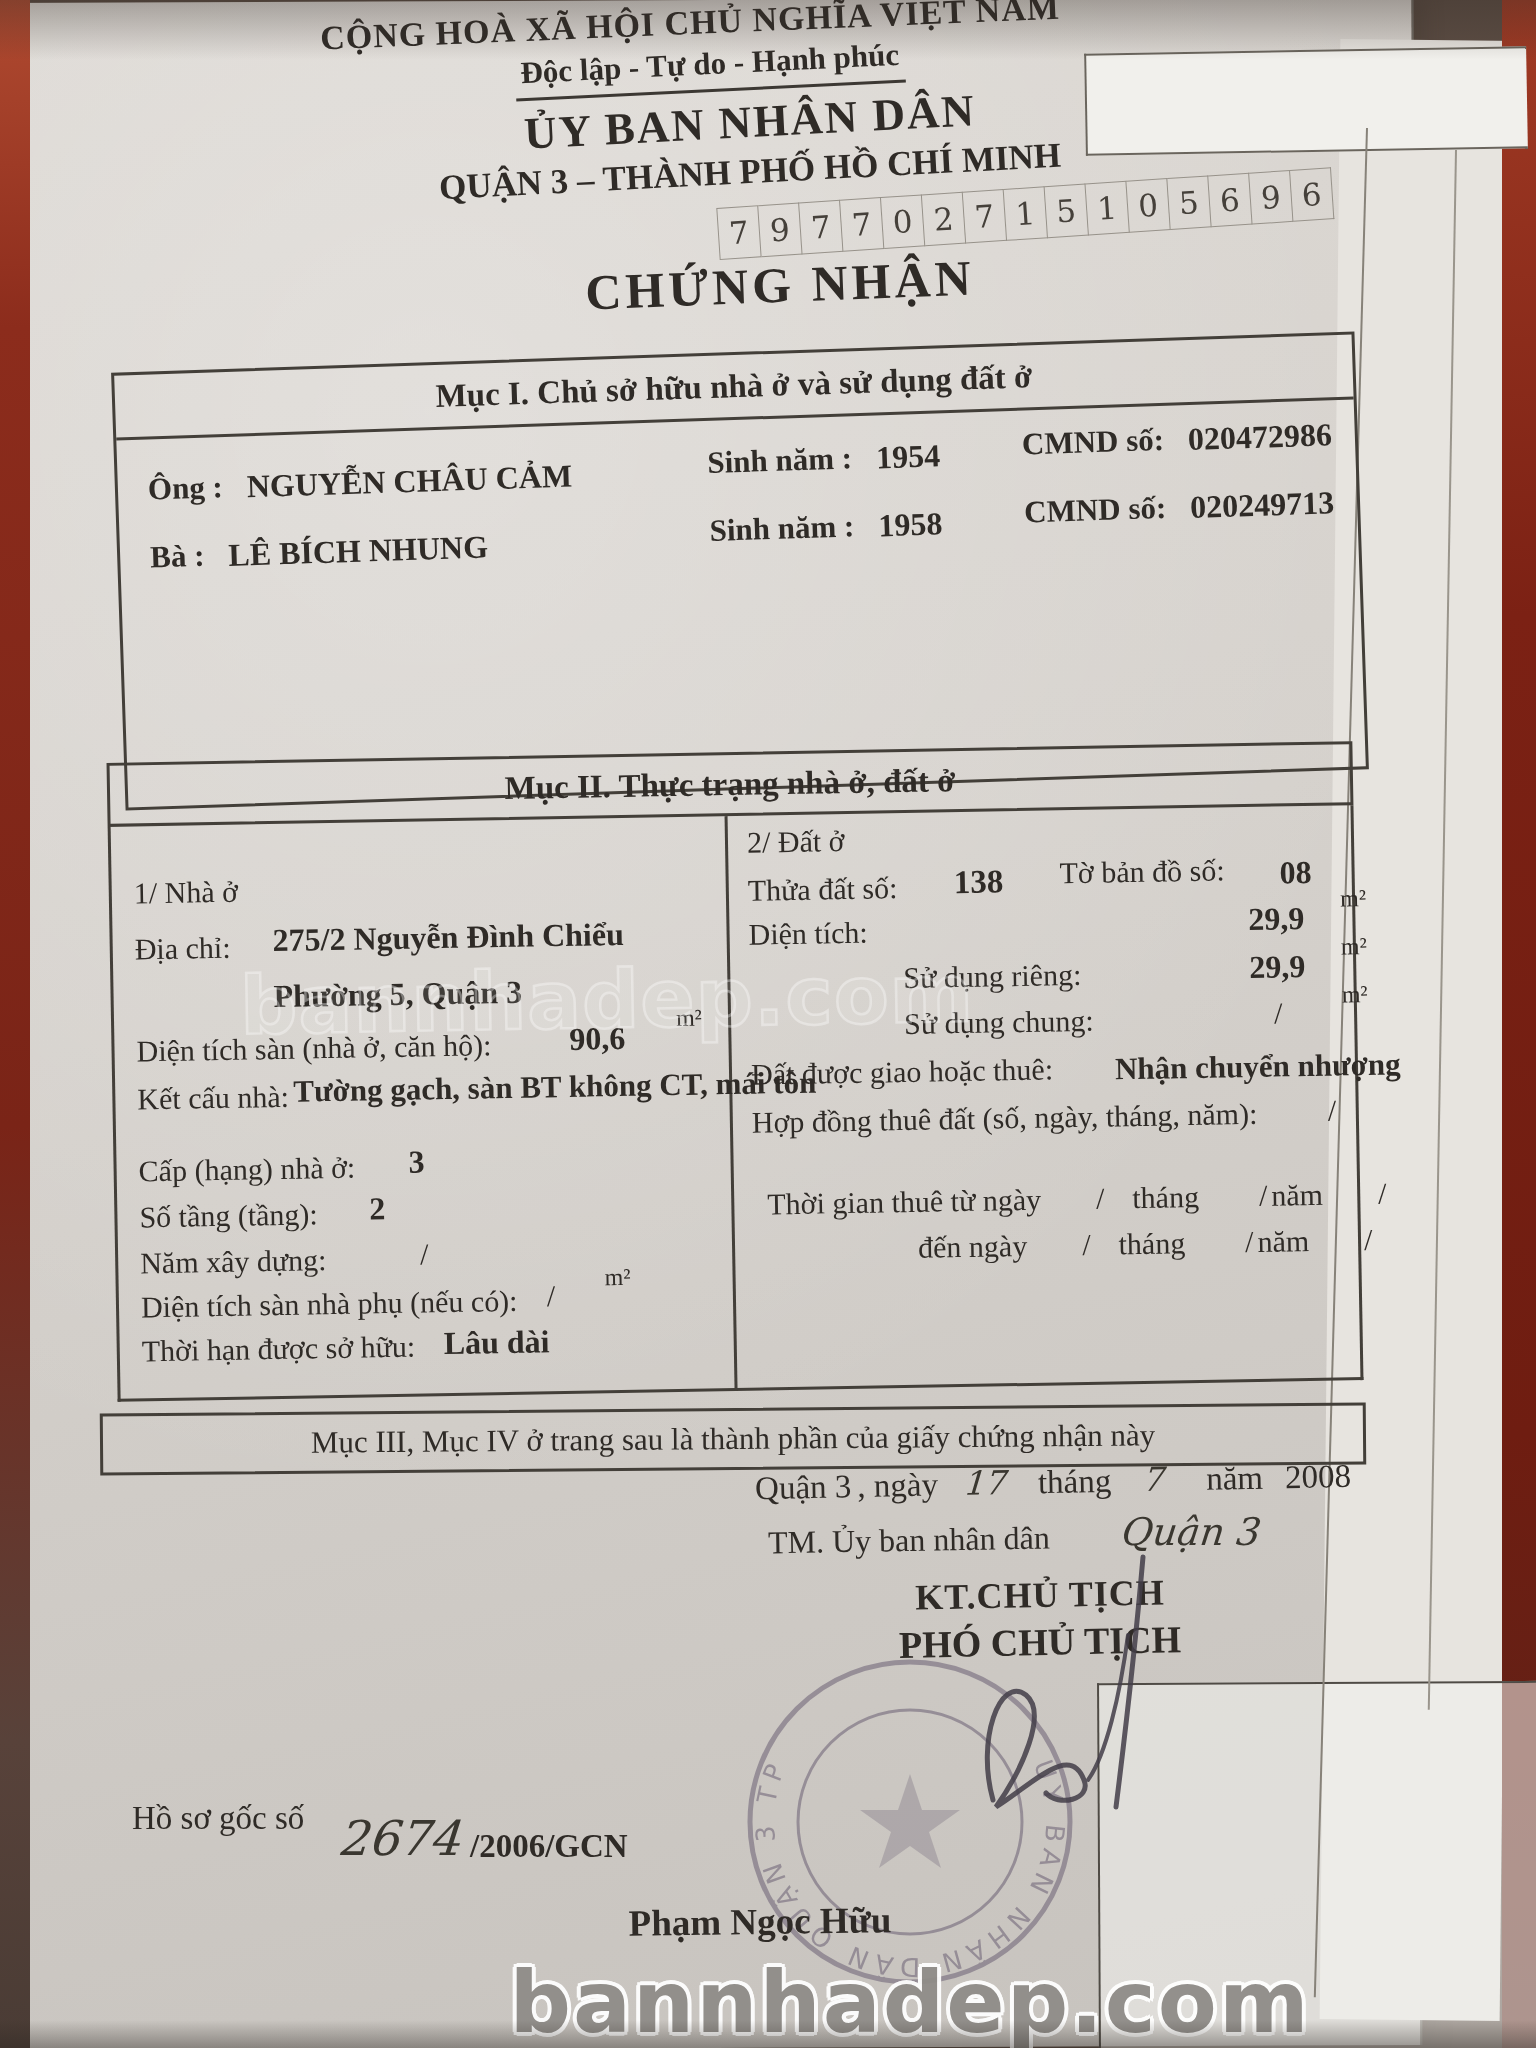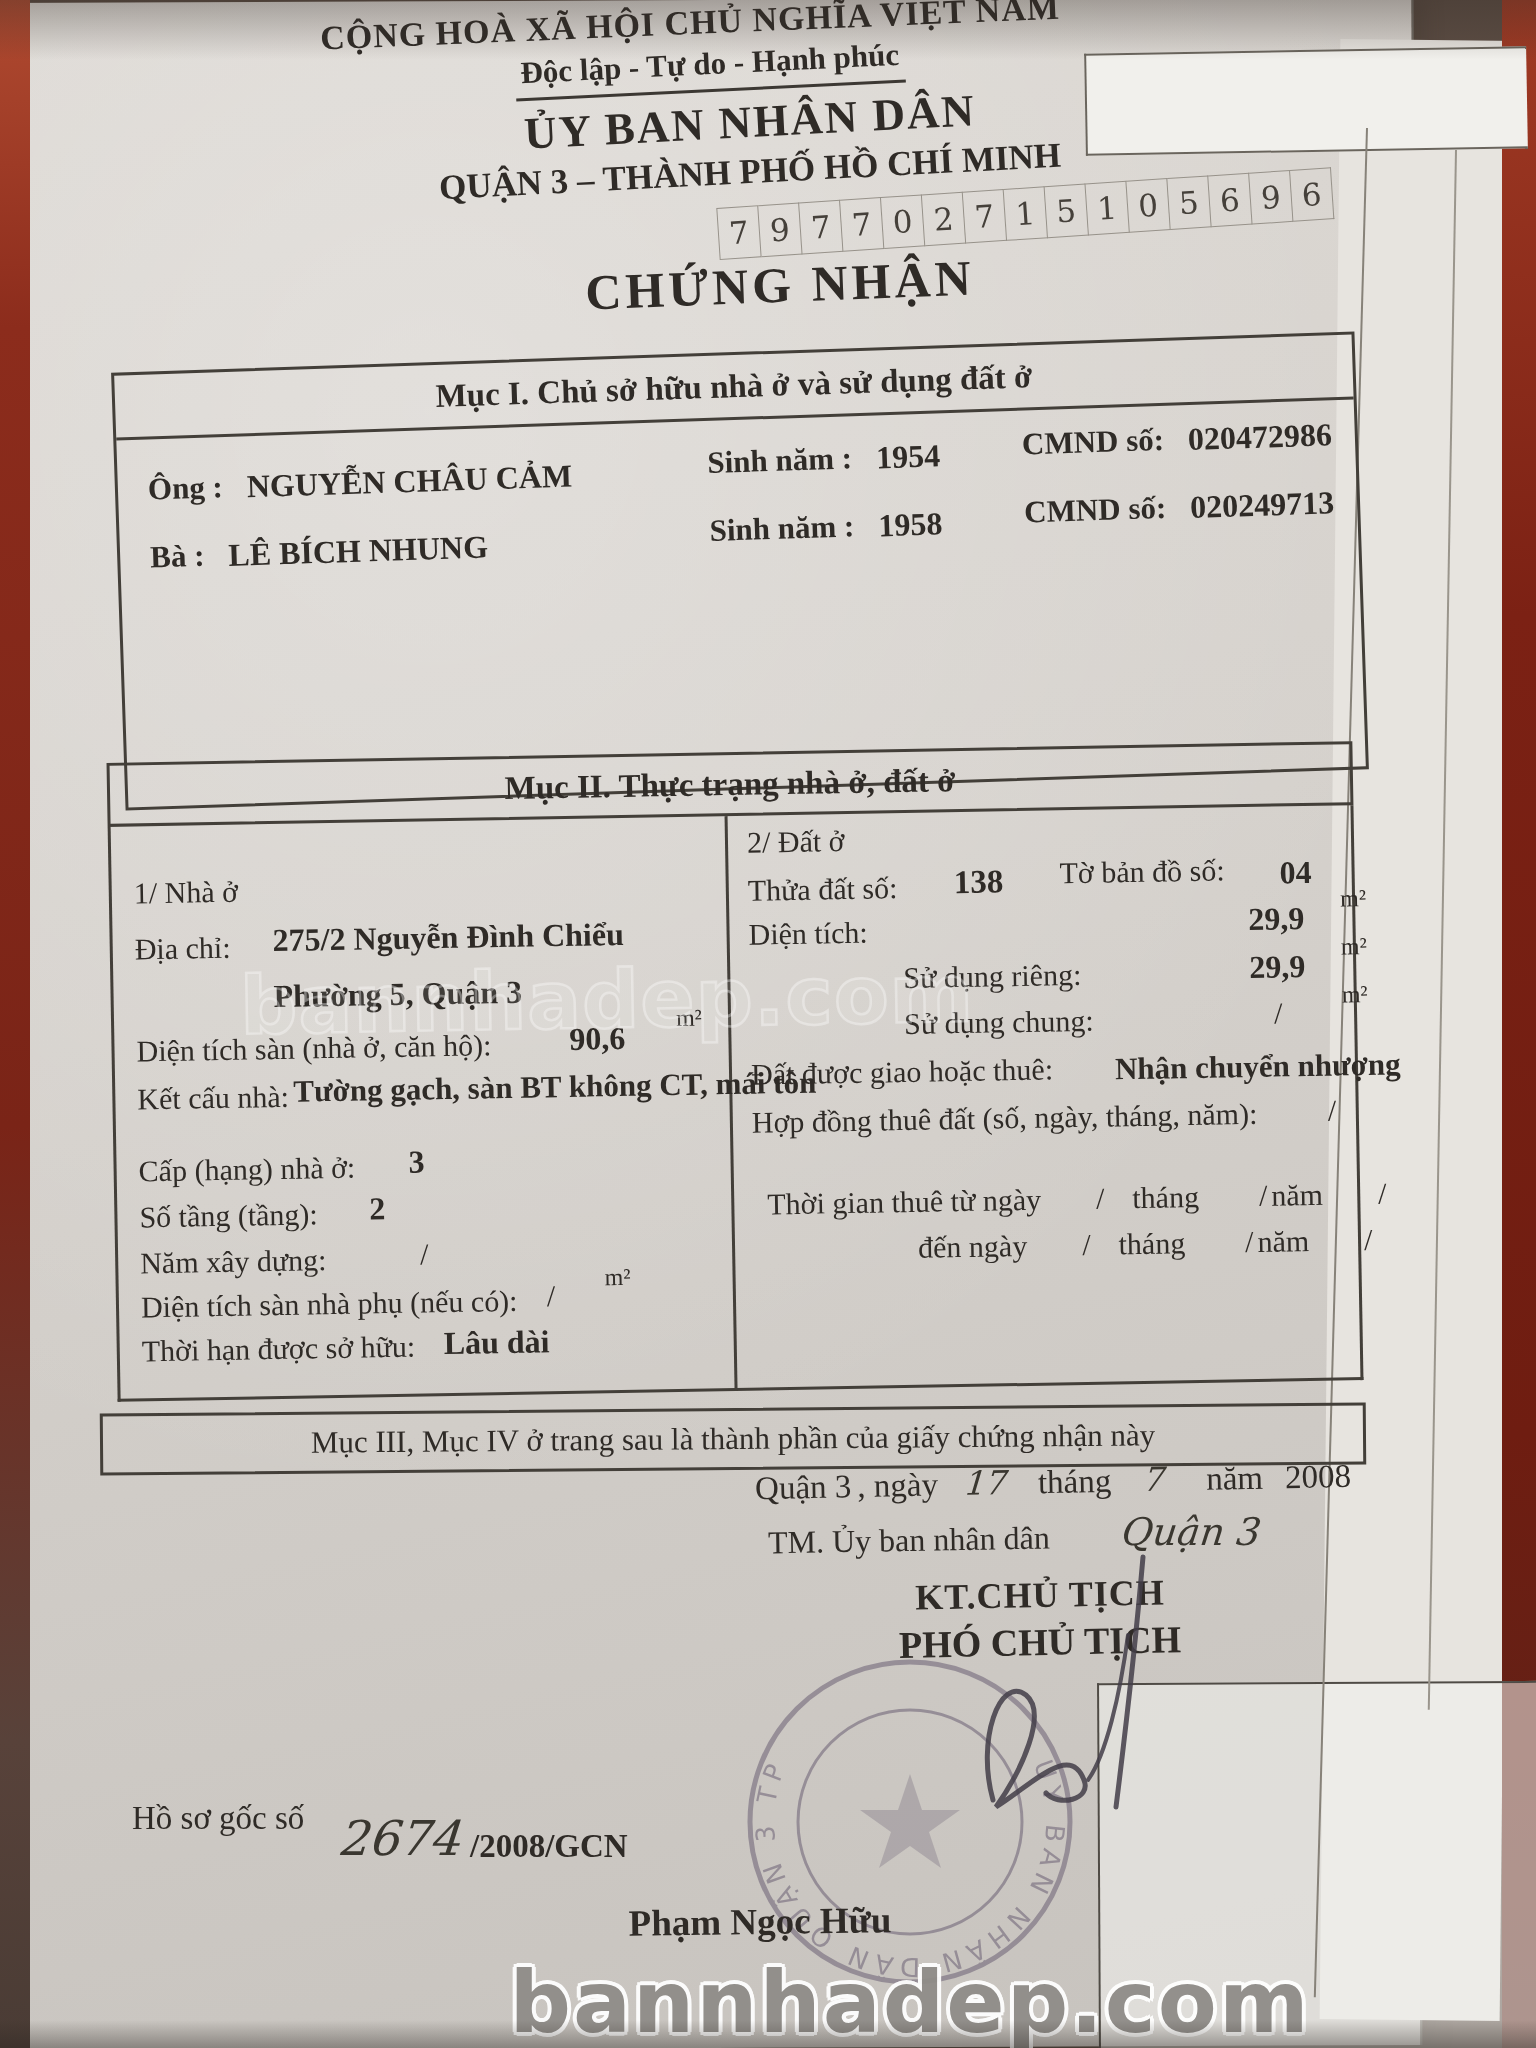--- a/index.html
+++ b/index.html
@@ -216,21 +216,21 @@
       <span class="lbl h-aux-label">Diện tích sàn nhà phụ (nếu có):</span>
       <span class="slash h-aux-val">/</span>
       <span class="unit h-aux-unit">m²</span>
       <span class="lbl h-tenure-label">Thời hạn được sở hữu:</span>
       <span class="val h-tenure-val">Lâu dài</span>
 
       <span class="lbl l-title">2/ Đất ở</span>
       <span class="lbl l-parcel-label">Thửa đất số:</span>
       <span class="val l-parcel-val">138</span>
       <span class="lbl l-map-label">Tờ bản đồ số:</span>
-      <span class="val l-map-val">04</span>
+      <span class="val l-map-val">08</span>
       <span class="lbl l-area-label">Diện tích:</span>
       <span class="val l-area-val">29,9</span>
       <span class="unit l-area-unit">m²</span>
       <span class="lbl l-priv-label">Sử dụng riêng:</span>
       <span class="val l-priv-val">29,9</span>
       <span class="unit l-priv-unit">m²</span>
       <span class="lbl l-shared-label">Sử dụng chung:</span>
       <span class="slash l-shared-val">/</span>
       <span class="unit l-shared-unit">m²</span>
       <span class="lbl l-alloc-label">Đất được giao hoặc thuê:</span>
@@ -288,19 +288,19 @@
   <svg class="sig abs" viewBox="0 0 250 275">
     <path d="M205,12 C200,70 192,150 178,262" fill="none" stroke="#433e49" stroke-width="5" stroke-linecap="round"></path>
     <path d="M55,255 C38,195 62,130 88,150 C110,168 84,225 58,262 C96,238 132,198 146,235 C154,255 120,262 108,248" fill="none" stroke="#433e49" stroke-width="5" stroke-linecap="round"></path>
     <path d="M150,235 C168,210 182,150 190,90" fill="none" stroke="#433e49" stroke-width="4" stroke-linecap="round"></path>
   </svg>
 
   <div class="abs signer">Phạm Ngọc Hữu</div>
 
   <div class="abs archive-label">Hồ sơ gốc số</div>
   <div class="abs archive-num hand">2674</div>
-  <div class="abs archive-suffix">/2008/GCN</div>
+  <div class="abs archive-suffix">/2006/GCN</div>
 
   <div class="abs wm-mid">bannhadep.com</div>
   <div class="abs wm-bottom">bannhadep.com</div>
   <div class="abs vign-top"></div>
   <div class="abs vign-bottom"></div>
 </div>
 
 </body></html>

